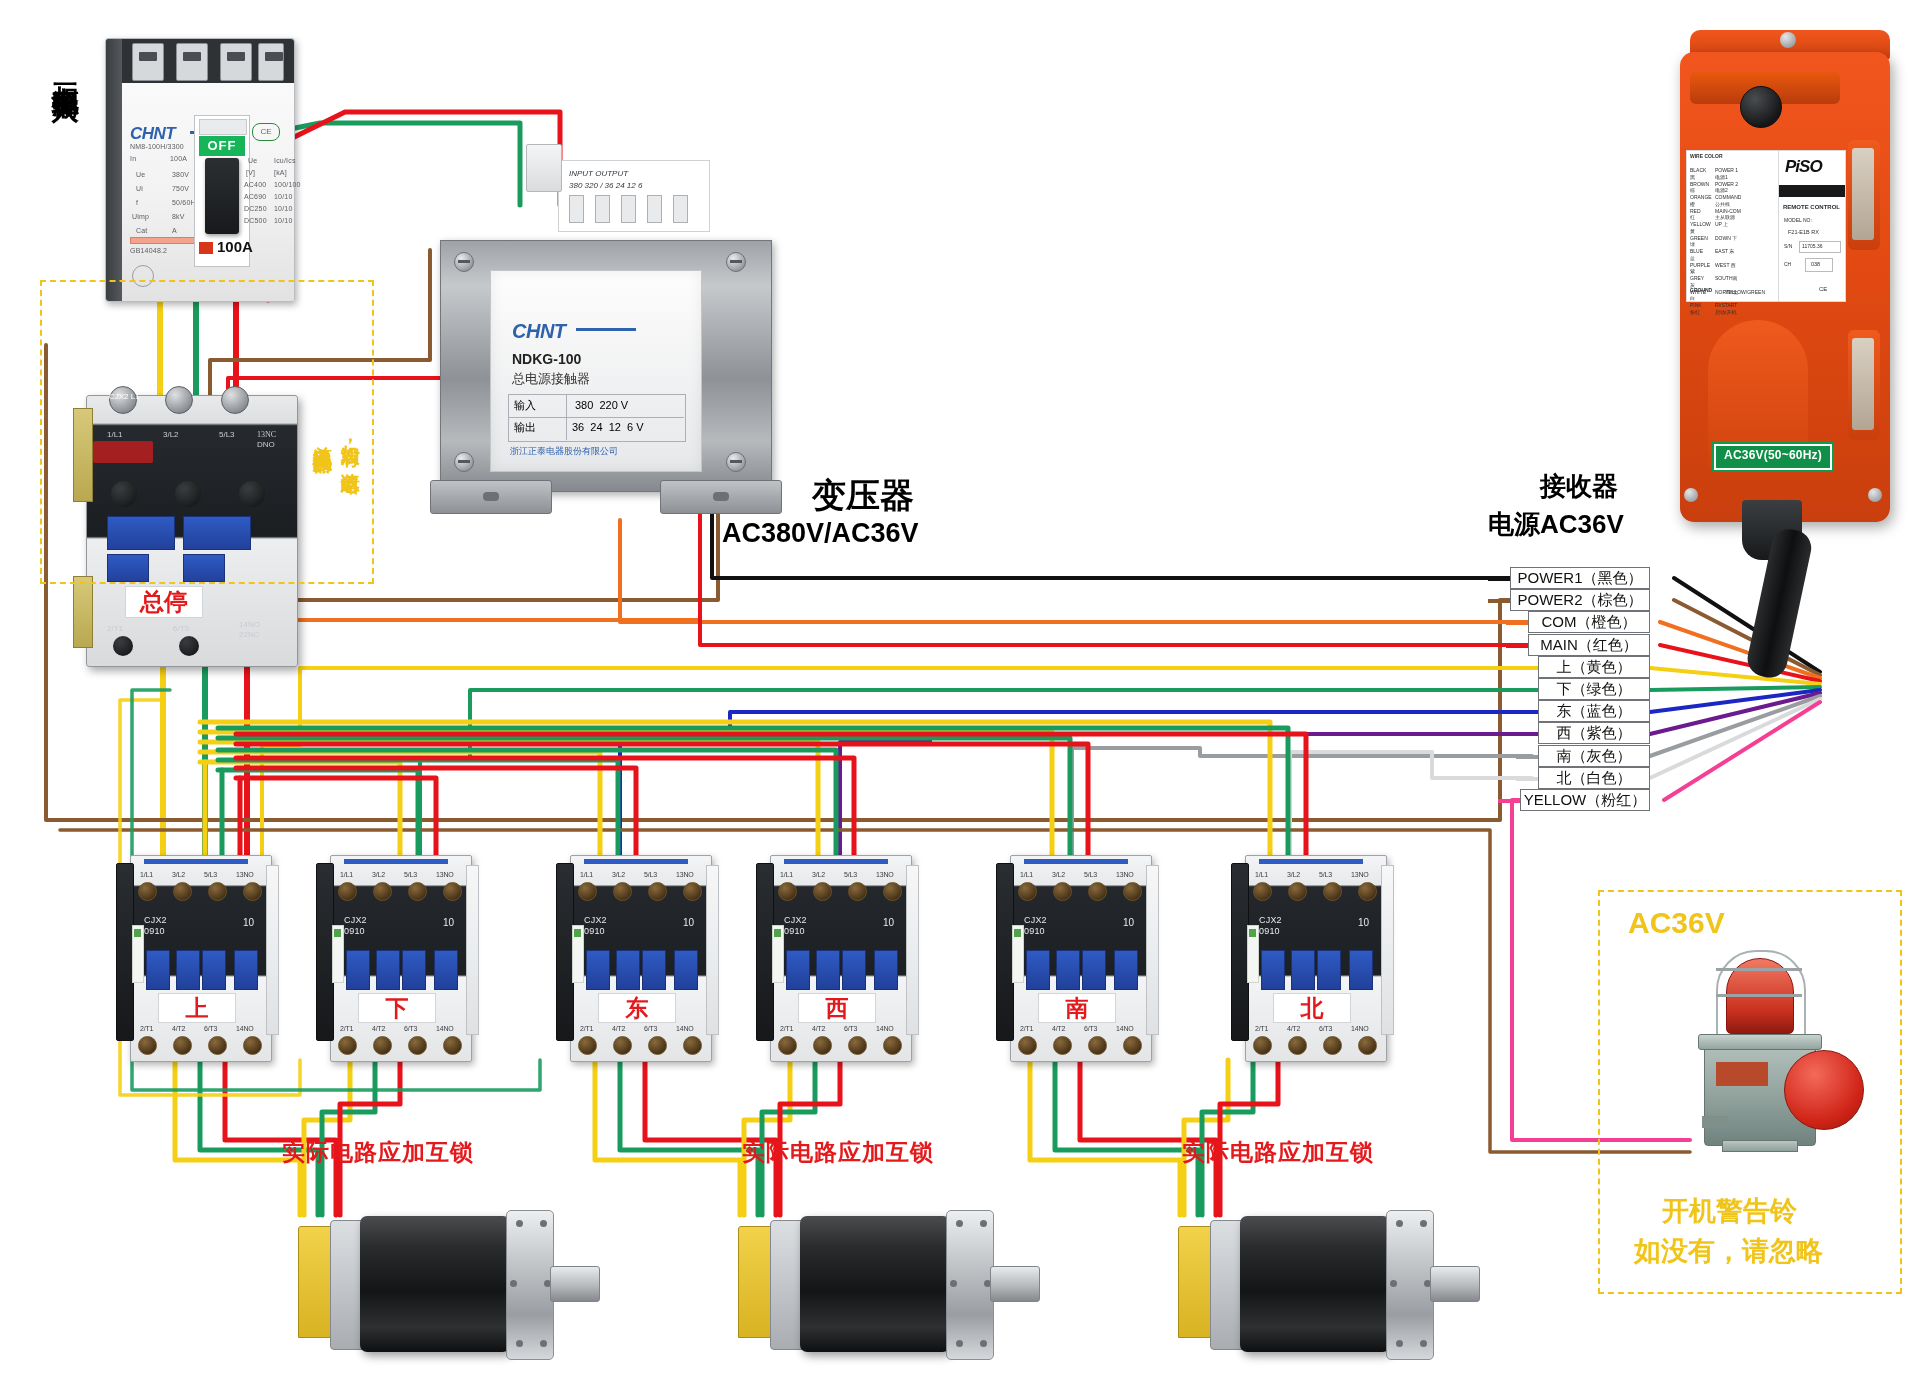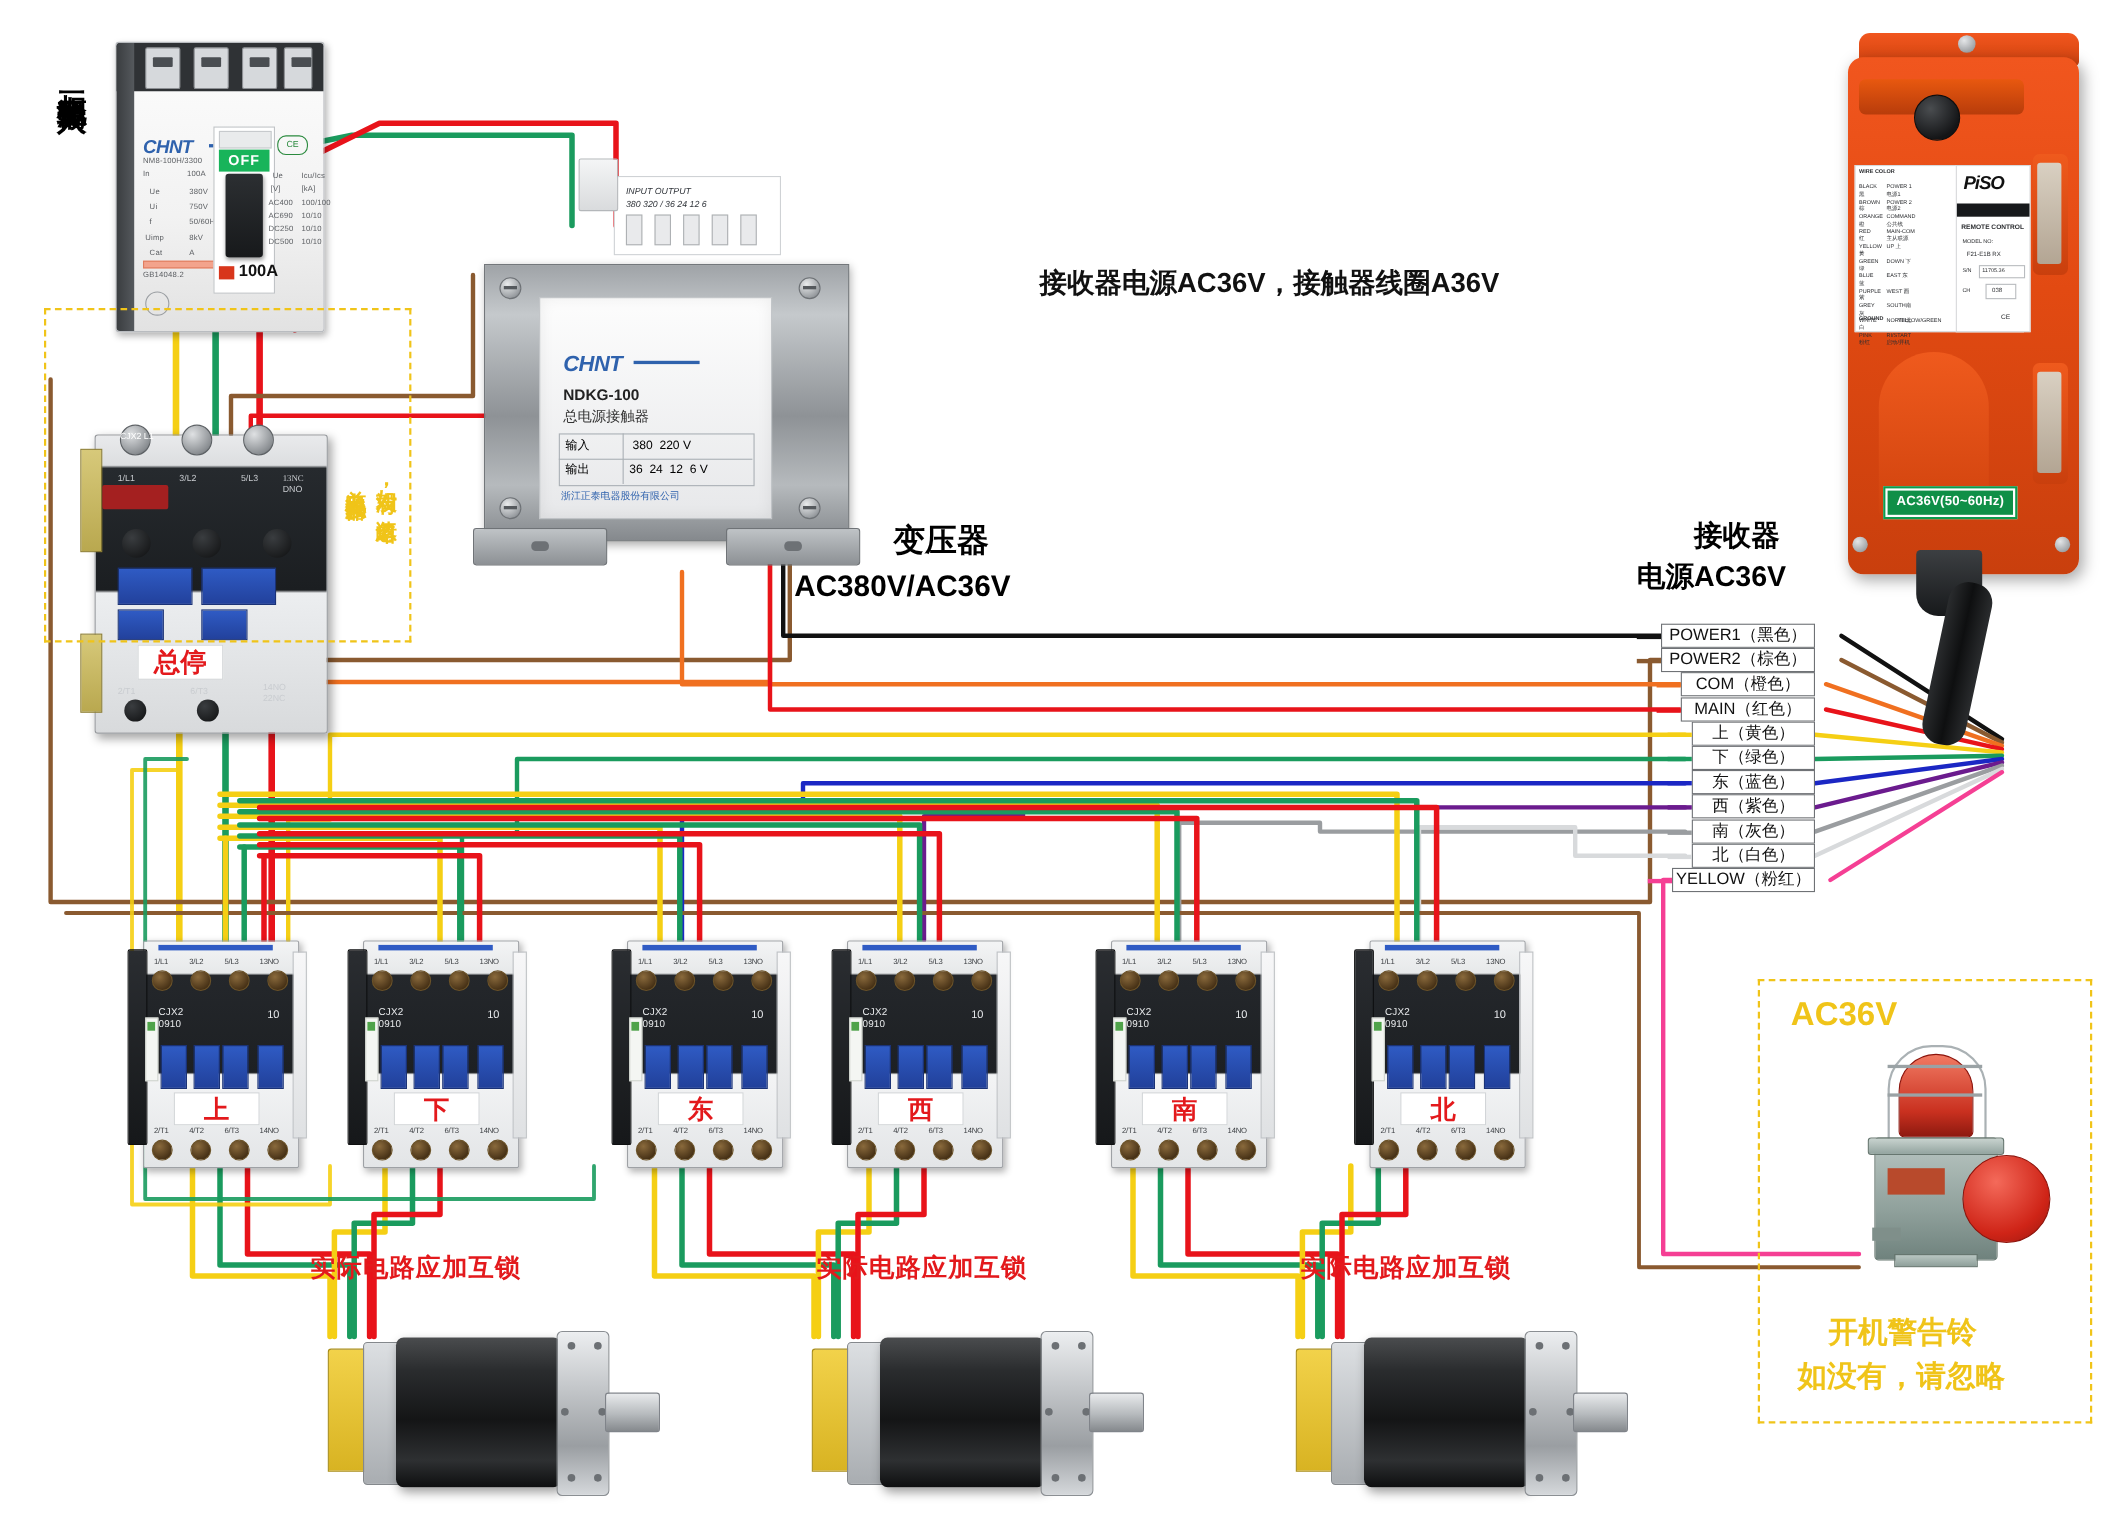--- a/index.html
+++ b/index.html
@@ -231,21 +231,20 @@
       <path d="M1650 668 L1820 684" stroke="#f5cf14"></path>
       <path d="M1650 690 L1820 687" stroke="#1a9b5e"></path>
       <path d="M1650 712 L1820 690" stroke="#1b27c4"></path>
       <path d="M1650 734 L1820 693" stroke="#6b1b8e"></path>
       <path d="M1650 756 L1820 696" stroke="#9a9da0"></path>
       <path d="M1650 778 L1820 699" stroke="#d8dadc"></path>
       <path d="M1664 800 L1820 702" stroke="#f53f94"></path>
     </g>
   </svg>
 
-  <div class="t" id="subtitle" style="left:945px;top:243px;">接收器电源AC36V，接触器线圈A36V</div>
 
   <div class="t vtext" style="left:50px;top:62px;font-size:27px;font-weight:700;">三相电源输入</div>
 
   <div class="abs breaker-body" style="left:105px;top:38px;width:188px;height:262px;">
     <div class="breaker-top"></div>
     <div class="brk-side"></div>
     <div class="brk-lug" style="left:26px;"></div>
     <div class="brk-lug" style="left:70px;"></div>
     <div class="brk-lug" style="left:114px;"></div>
     <div class="brk-lug" style="left:152px;width:24px;"></div>
@@ -362,21 +361,21 @@
     <div class="abs" style="left:96px;top:-36px;width:34px;height:46px;background:linear-gradient(180deg,#f4f5f6,#d9dbdd);border:1px solid #b4b7ba;border-radius:2px;"></div>
 
     <div class="tr-foot" style="left:0px;top:300px;width:120px;height:32px;"></div>
     <div class="tr-foot" style="left:230px;top:300px;width:120px;height:32px;"></div>
     <div class="tr-screw" style="left:24px;top:72px;"></div>
     <div class="tr-screw" style="left:296px;top:72px;"></div>
     <div class="tr-screw" style="left:24px;top:272px;"></div>
     <div class="tr-screw" style="left:296px;top:272px;"></div>
   </div>
 
-  <div class="t" style="left:812px;top:476px;font-size:29px;font-weight:700;">变压器</div>
+  <div class="t" style="left:812px;top:476px;font-size:34px;font-weight:700;">变压器</div>
   <div class="t" style="left:722px;top:518px;font-size:27px;font-weight:700;">AC380V/AC36V</div>
 
   <div class="abs" style="left:1680px;top:30px;width:220px;height:500px;">
     <div class="rx-ear" style="left:10px;top:0px;width:200px;height:30px;"></div>
     <div class="abs" style="left:100px;top:2px;width:16px;height:16px;border-radius:50%;background:radial-gradient(circle at 35% 30%,#e4e6e8,#85898d);"></div>
     <div class="rx-body" style="left:0px;top:22px;width:210px;height:470px;"></div>
     <div class="rx-slot" style="left:10px;top:42px;width:150px;height:32px;"></div>
     <div class="rx-knob" style="left:60px;top:56px;width:40px;height:40px;"></div>
 
     <div class="abs" style="left:168px;top:110px;width:32px;height:110px;background:linear-gradient(180deg,#ef5a1d,#c93f0d);border-radius:6px;"></div>

